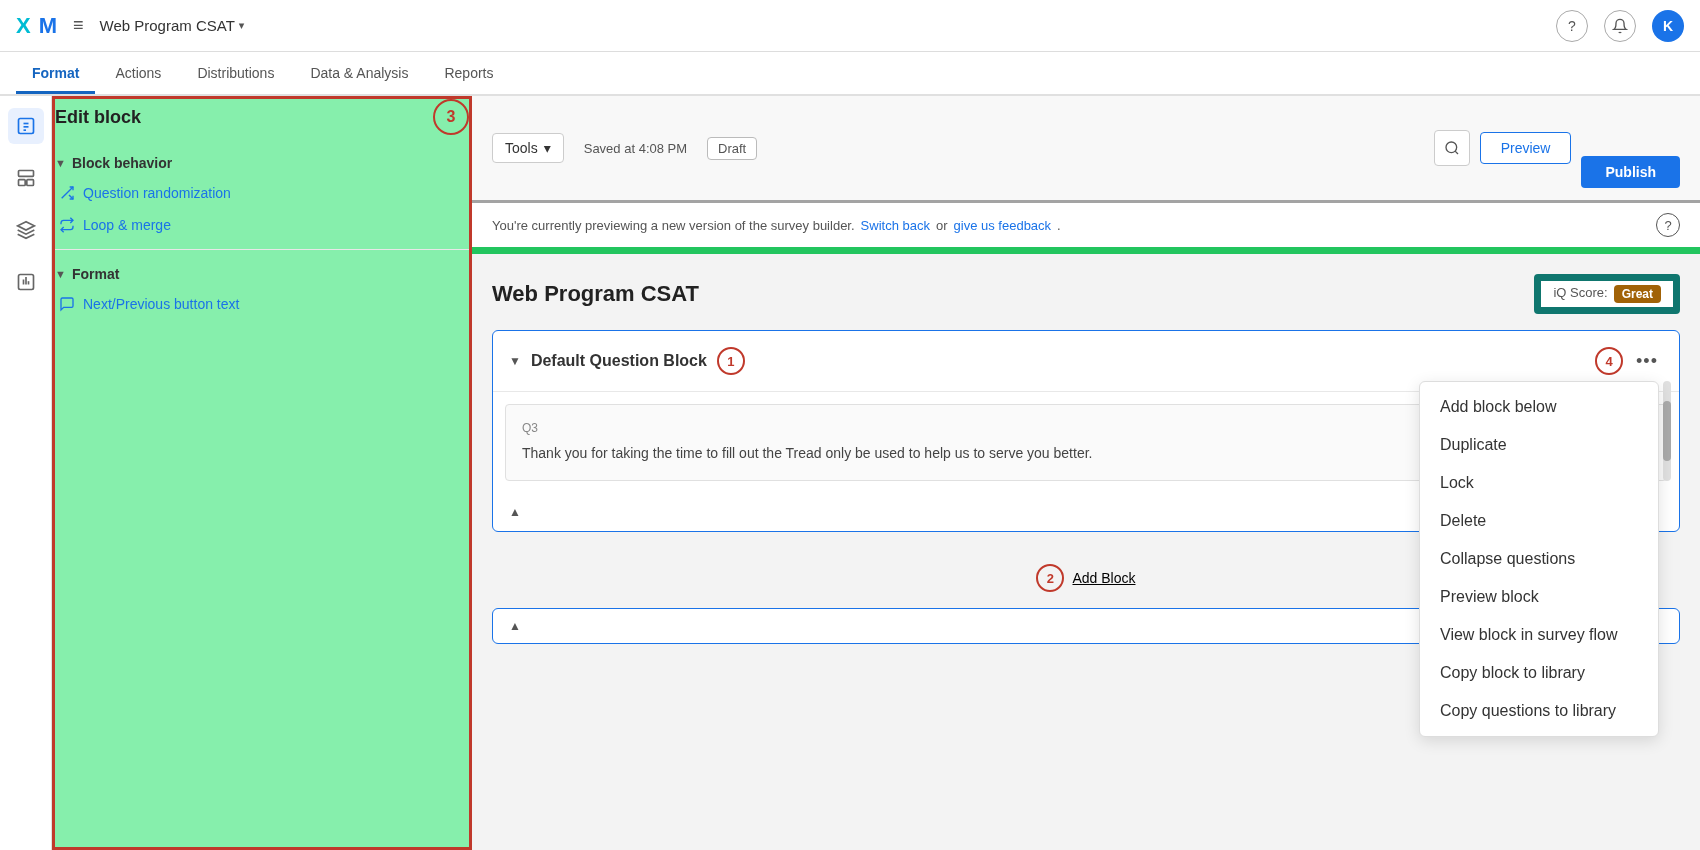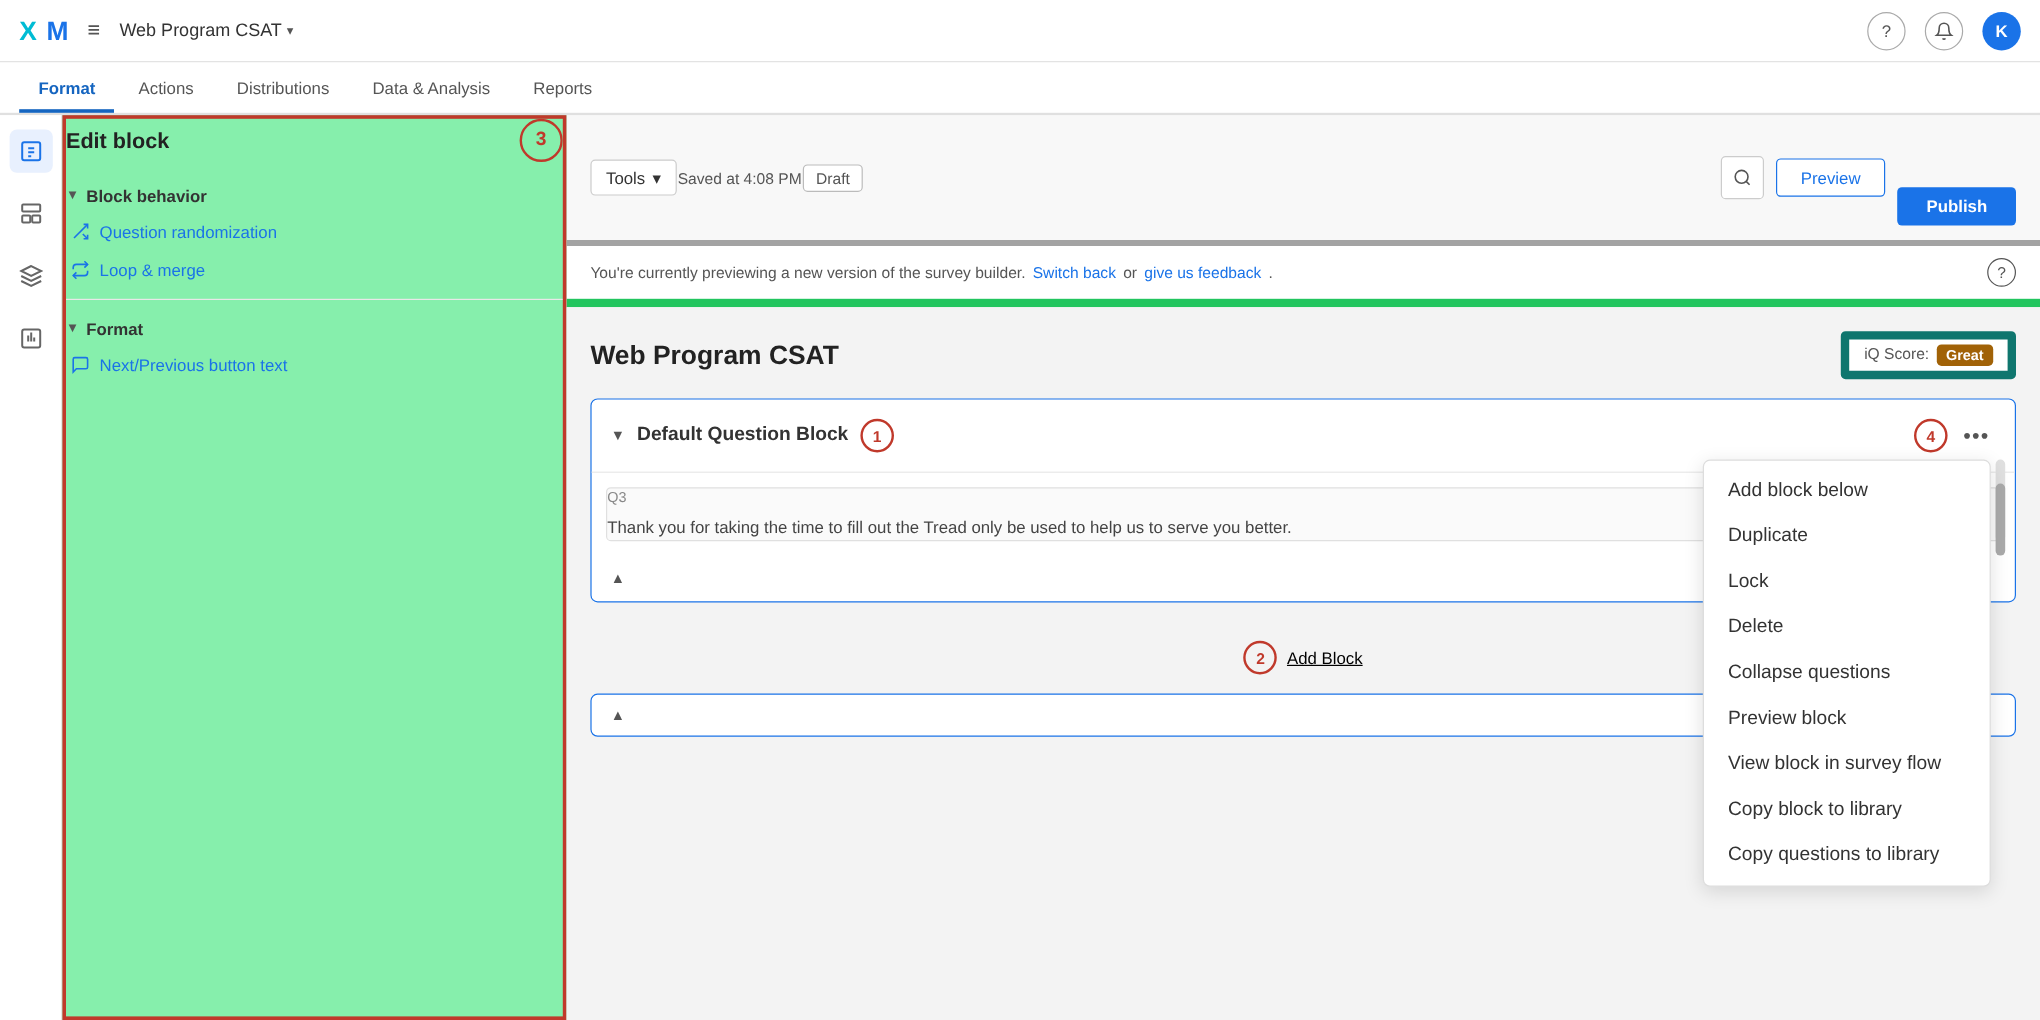--- a/index.html
+++ b/index.html
@@ -73,22 +73,22 @@
       display: flex; align-items: flex-start; gap: 8px; color: #1a73e8; font-size: 14px;
       margin-bottom: 16px; cursor: pointer; padding-left: 4px;
     }
     .section-divider { border: none; border-top: 1px solid #e8e8e8; margin: 16px 0; }
 
     
     .main-content { flex: 1; display: flex; flex-direction: column; overflow: hidden; }
 
     
     .toolbar {
-      display: flex; align-items: center; gap: 1px; padding: 12px 20px;
-      background: #f8f8f8; border-bottom: 5px solid #a3a3a3;
+      display: flex; align-items: center; gap: 20px; padding: 12px 20px;
+      background: #f8f8f8; border-bottom: 3px solid #a3a3a3;
     }
     .tools-btn {
       display: flex; align-items: center; gap: 6px; border: 1px solid #ccc;
       border-radius: 4px; padding: 6px 12px; background: #fff; cursor: pointer; font-size: 14px;
     }
     .saved-text { color: #555; font-size: 13px; }
     .draft-badge {
       border: 1px solid #bbb; border-radius: 4px; padding: 3px 10px;
       font-size: 13px; color: #555; background: #fff;
     }
@@ -162,21 +162,21 @@
     }
     .block-badge-4 {
       width: 28px; height: 28px; border-radius: 50%; border: 2.5px solid #c0392b;
       display: flex; align-items: center; justify-content: center;
       color: #c0392b; font-weight: bold; font-size: 13px;
     }
 
     
     .question-card {
       margin: 12px; border: 1px solid #e0e0e0; border-radius: 4px;
-      background: #fafafa; color: #444; font-size: 14px;
+      padding: 16px; background: #fafafa; color: #444; font-size: 14px;
     }
     .question-label { font-size: 12px; color: #888; margin-bottom: 8px; }
     .question-text { color: #444; line-height: 1.5; }
 
     
     .add-block-row {
       display: flex; align-items: center; justify-content: center; padding: 16px;
       gap: 8px; position: relative;
     }
     .add-block-badge-2 {

